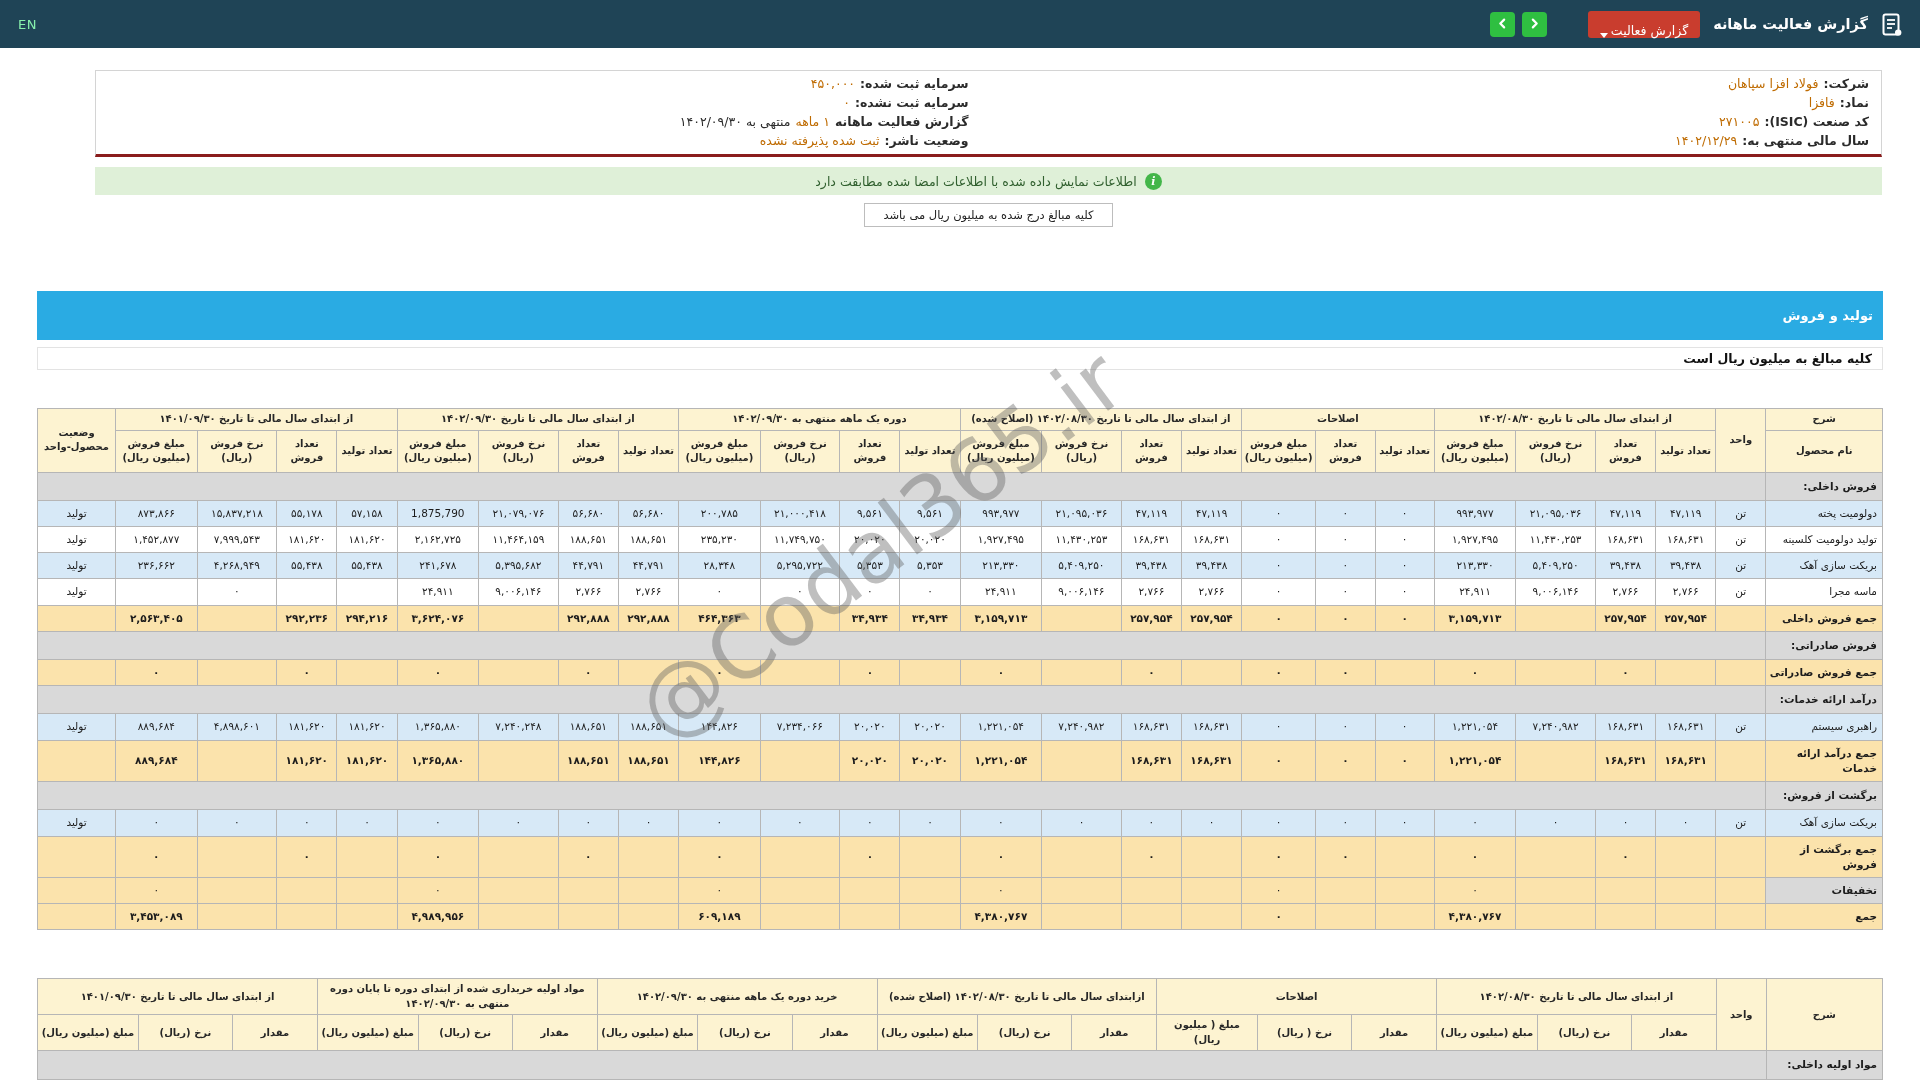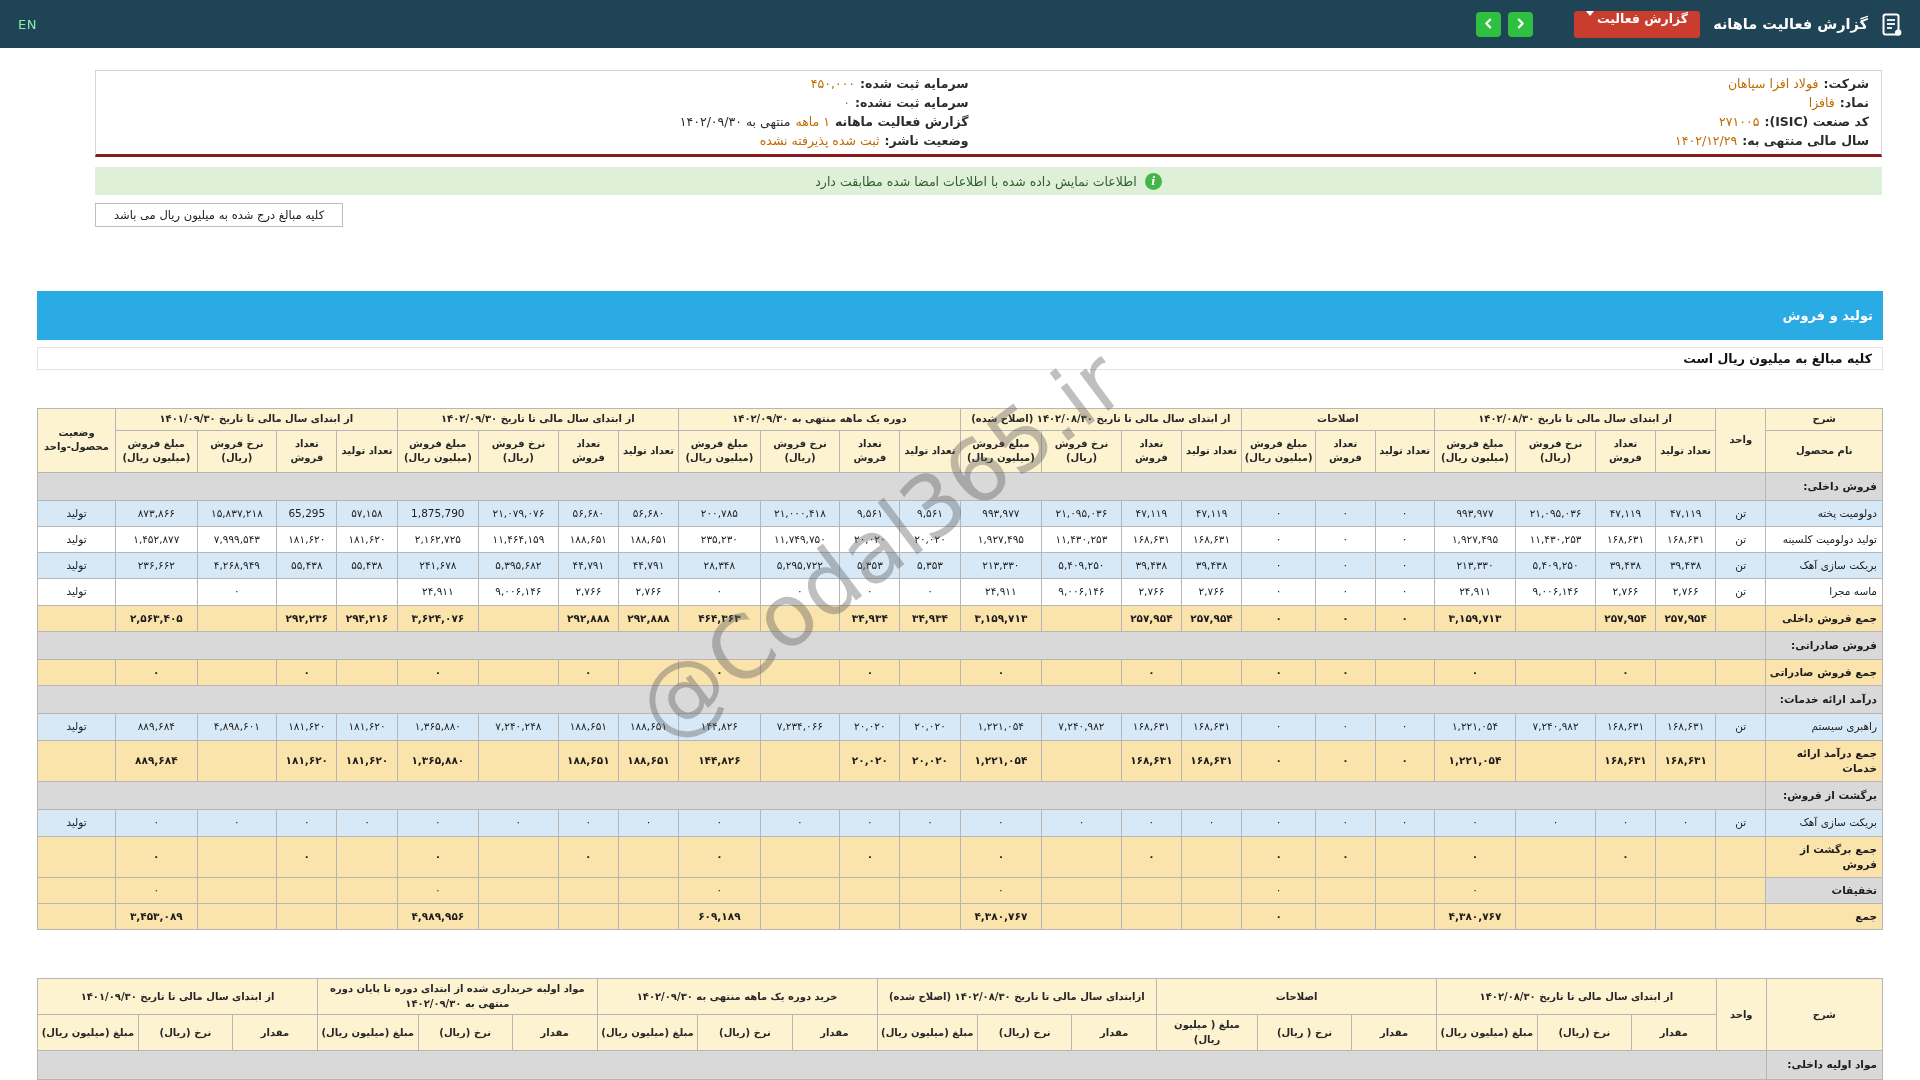--- a/index.html
+++ b/index.html
@@ -6,35 +6,35 @@
     --topbar:#1f4456; --blue:#2aabe3; --red:#c93d2e; --green:#2fbf41; --maroon:#8a1c1c;
     --notice_bg:#dff0d8; --header_bg:#fdf3d1; --sum_bg:#fbe3ac; --alt_bg:#d7e9f7;
     --sec_bg:#d9d9d9; --orange:#bf6b00;
   }
   *{box-sizing:border-box;margin:0;padding:0}
   html,body{width:1920px;height:1080px}
   body{overflow:hidden;background:#fff;font-family:"DejaVu Sans",sans-serif;direction:rtl;position:relative;color:#1c1c1c}
   .topbar{height:48px;background:var(--topbar);display:flex;align-items:center;gap:13px;padding:0 18px;color:#fff}
   .tb-icon svg{display:block}
   .tb-title{font-size:14.5px;font-weight:bold;white-space:nowrap}
-  .report-dd{display:flex;align-items:flex-start;gap:3px;background:var(--red);border:none;border-radius:3px;height:27px;padding:0 12px;color:#fff;font-family:inherit;font-size:12.5px;font-weight:bold;cursor:pointer}
+  .report-dd{display:flex;align-items:flex-end;gap:3px;background:var(--red);border:none;border-radius:3px;height:27px;padding:0 12px;color:#fff;font-family:inherit;font-size:12.5px;font-weight:normal;cursor:pointer}
   .caret{width:0;height:0;border-left:4.5px solid transparent;border-right:4.5px solid transparent;border-top:5px solid #fff}
   .nav-btns{display:flex;gap:7px;margin-right:28px}
   .nav-btn{width:25px;height:25px;border:none;border-radius:4px;background:var(--green);display:flex;align-items:center;justify-content:center;cursor:pointer}
   .lang{margin-right:auto;color:#86efac;font-size:13px;text-decoration:none;letter-spacing:.5px;cursor:pointer}
   .info-wrap{margin:22px 38px 0 95px}
   .info-panel{border:1px solid #d4d4d4;border-bottom:3px solid var(--maroon);padding:3px 12px 4px;background:#fff}
   .info-grid{display:grid;grid-template-columns:1fr 1fr;column-gap:40px}
   .info-row{display:flex;align-items:baseline;gap:5px;padding:2px 0;font-size:12.5px;white-space:nowrap;overflow:hidden}
   .info-row .lbl{font-weight:bold;color:#2b2b2b}
   .info-row .val{color:var(--orange)}
   .info-row .sfx{color:#2b2b2b}
   .notice{margin-top:10px;height:28px;background:var(--notice_bg);display:flex;align-items:center;justify-content:center;gap:8px;font-size:12.5px;color:#31602f}
   .info-icon{flex:0 0 auto;width:17px;height:17px;border-radius:50%;background:#43b649;color:#fff;font-size:11px;font-weight:bold;font-style:italic;line-height:17px;text-align:center;font-family:"DejaVu Serif",serif}
-  .unit-tab-row{margin-top:8px;text-align:left}
+  .unit-tab-row{margin-top:8px;text-align:center}
   .unit-tab{display:inline-block;border:1px solid #bdbdbd;background:#fff;padding:4px 18px;font-size:11.5px;color:#222;cursor:pointer}
   .content{margin:64px 37px 0}
   .sec-bar{background:var(--blue);color:#fff;font-size:13px;font-weight:bold;padding:17px 10px}
   .sec-sub{border:1px solid #e3e3e3;background:#fff;color:#101010;font-size:12.5px;font-weight:bold;padding:3px 10px;margin-top:7px}
   .rep{width:100%;border-collapse:collapse;table-layout:fixed;margin-top:38px;font-size:10.5px;color:#1c1c1c}
   #purchase-table{margin-top:0}
   .rep th,.rep td{border:1px solid #b6b6b6;text-align:center;vertical-align:middle;padding:3px 2px;overflow:hidden;line-height:1.45}
   .rep th{background:var(--header_bg);font-weight:bold;font-size:10px;color:#262626}
   #sales-table .sh{height:42px}
   .rep td.name{text-align:right;padding-right:5px}
@@ -225,21 +225,21 @@
           <td class="num">۹۹۳,۹۷۷</td>
           <td class="num">۹,۵۶۱</td>
           <td class="num">۹,۵۶۱</td>
           <td class="num">۲۱,۰۰۰,۴۱۸</td>
           <td class="num">۲۰۰,۷۸۵</td>
           <td class="num">۵۶,۶۸۰</td>
           <td class="num">۵۶,۶۸۰</td>
           <td class="num">۲۱,۰۷۹,۰۷۶</td>
           <td class="num">1,875,790</td>
           <td class="num">۵۷,۱۵۸</td>
-          <td class="num">65,295</td>
+          <td class="num">۵۵,۱۷۸</td>
           <td class="num">۱۵,۸۳۷,۲۱۸</td>
           <td class="num">۸۷۳,۸۶۶</td>
           <td class="st">تولید</td>
         </tr>
         <tr class="">
           <td class="name">تولید دولومیت کلسینه</td>
           <td class="">تن</td>
           <td class="num">۱۶۸,۶۳۱</td>
           <td class="num">۱۶۸,۶۳۱</td>
           <td class="num">۱۱,۴۳۰,۲۵۳</td>

